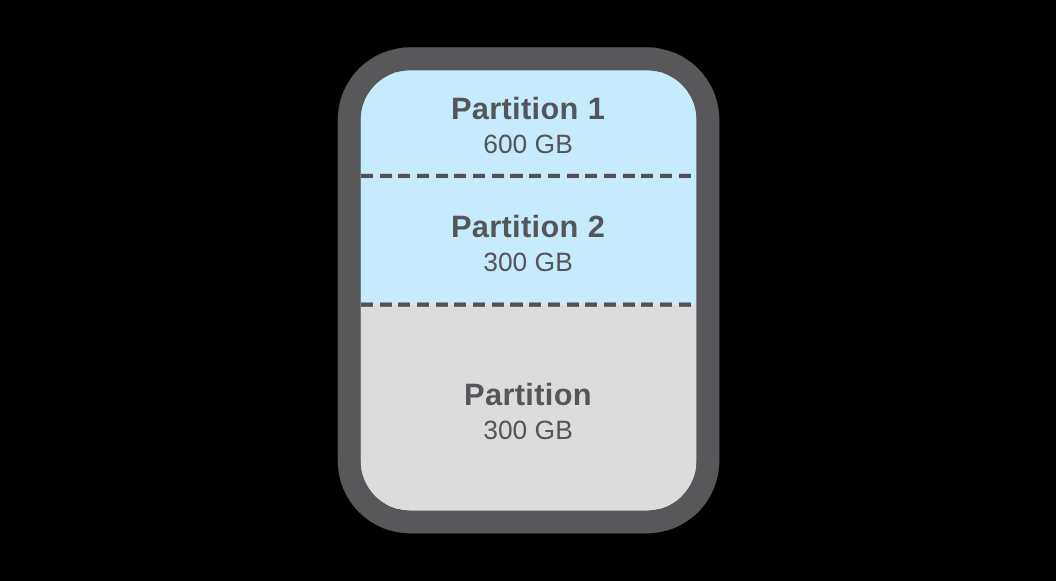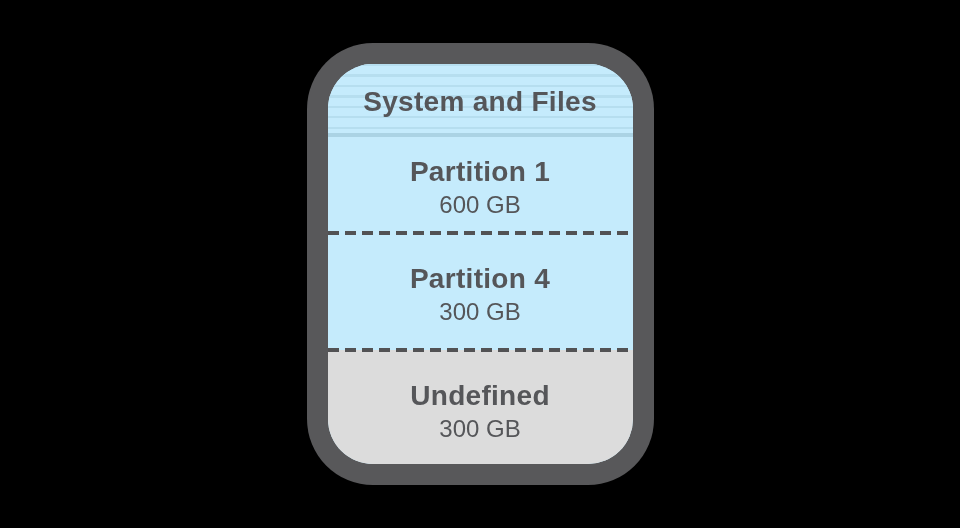--- a/index.html
+++ b/index.html
@@ -110,38 +110,35 @@
         var(--undefined-gray) 2px, var(--undefined-gray) 4px);
   }
 </style>
 </head>
 <body>
 
 <div class="canvas">
   <div class="device">
     <div class="inner">
 
-      <div class="header">
-        <span class="header-title">System and Files</span>
-      </div>
 
       <div class="section blue sec-p1">
         <div class="s-title">Partition 1</div>
         <div class="s-size">600 GB</div>
       </div>
 
       <div class="sep sep-blue"></div>
 
       <div class="section blue sec-p2">
-        <div class="s-title">Partition 4</div>
+        <div class="s-title">Partition 2</div>
         <div class="s-size">300 GB</div>
       </div>
 
       <div class="sep sep-mixed"></div>
 
       <div class="section gray sec-undefined">
-        <div class="s-title">Undefined</div>
+        <div class="s-title">Partition</div>
         <div class="s-size">300 GB</div>
       </div>
 
     </div>
   </div>
 </div>
 
 </body></html>

